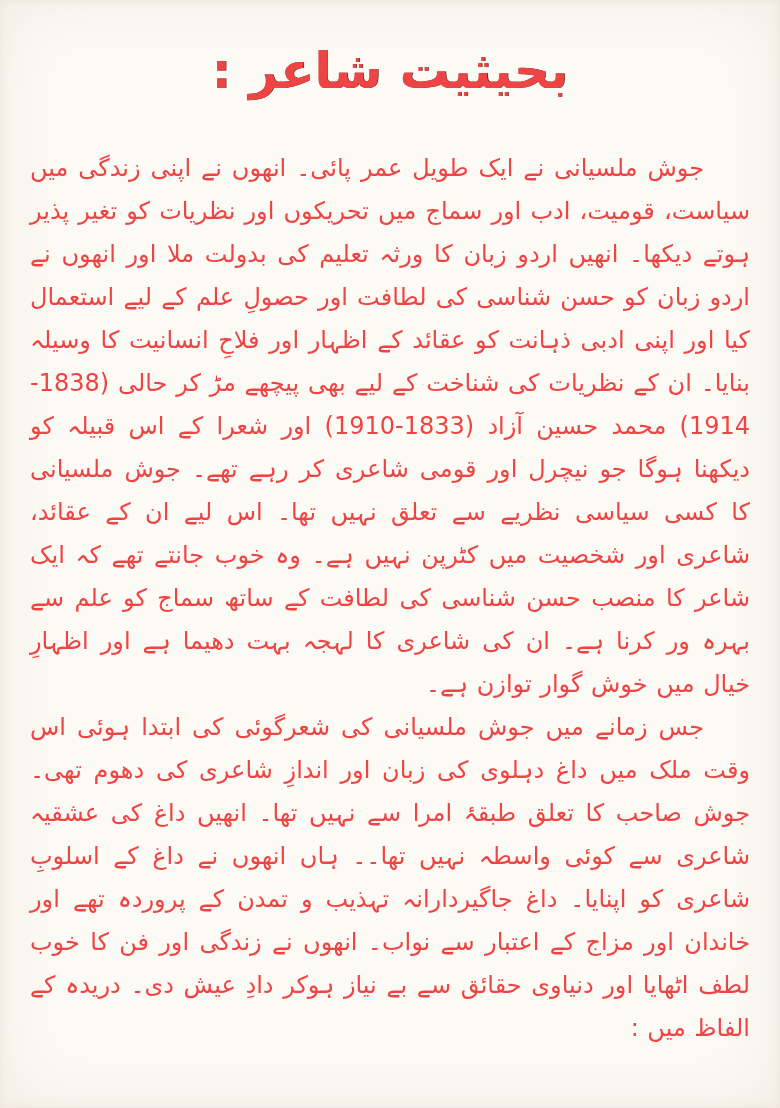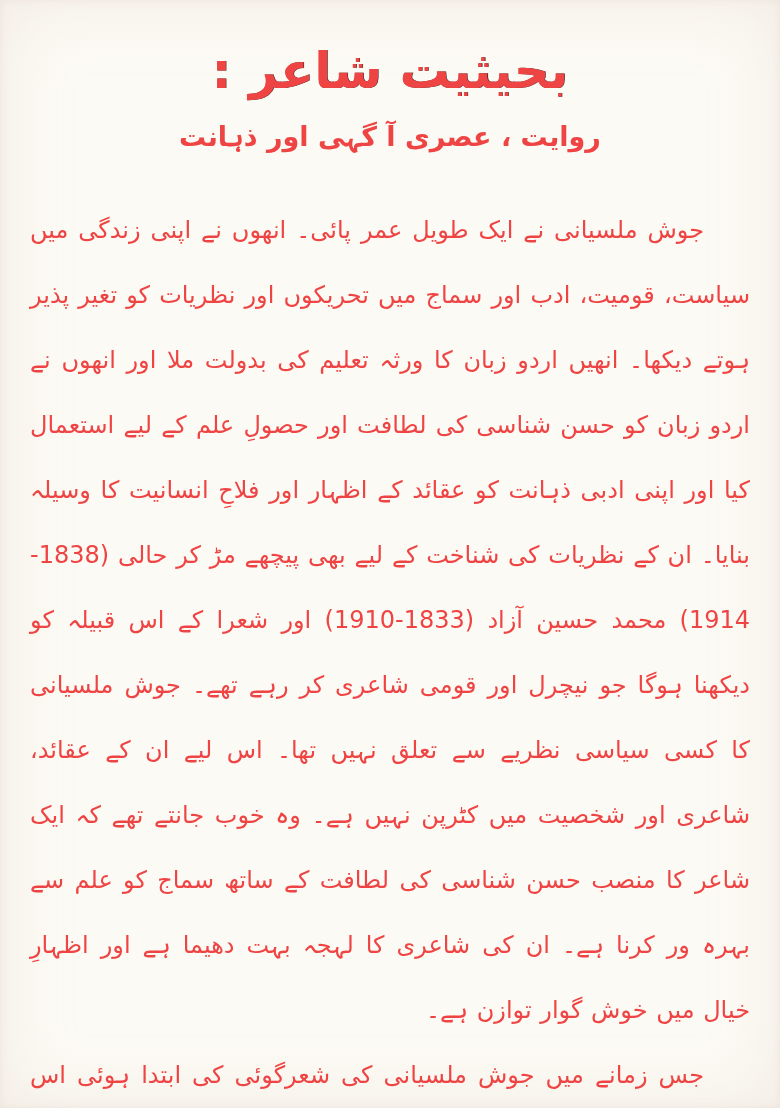--- a/index.html
+++ b/index.html
@@ -43,34 +43,33 @@
   }
   .body-text {
     margin-top: 44px;
   }
   .para {
     direction: rtl;
     unicode-bidi: embed;
     text-align: justify;
     text-align-last: right;
     font-size: 24px;
-    line-height: 65px;
+    line-height: 43px;
     margin: 0;
     text-indent: 46px;
     word-spacing: 1px;
   }
 </style>
 </head>
 <body>
 
 <div class="page">
 
   <h1 class="title">بحیثیت شاعر :</h1>
 
-  <h2 class="subtitle">روایت ، عصری آ گہی اور ذہانت</h2>
 
   <div class="body-text">
     <p class="para">جوش ملسیانی نے ایک طویل عمر پائی۔ انھوں نے اپنی زندگی میں سیاست، قومیت، ادب اور سماج میں تحریکوں اور نظریات کو تغیر پذیر ہوتے دیکھا۔ انھیں اردو زبان کا ورثہ تعلیم کی بدولت ملا اور انھوں نے اردو زبان کو حسن شناسی کی لطافت اور حصولِ علم کے لیے استعمال کیا اور اپنی ادبی ذہانت کو عقائد کے اظہار اور فلاحِ انسانیت کا وسیلہ بنایا۔ ان کے نظریات کی شناخت کے لیے بھی پیچھے مڑ کر حالی (1838-1914) محمد حسین آزاد (1833-1910) اور شعرا کے اس قبیلہ کو دیکھنا ہوگا جو نیچرل اور قومی شاعری کر رہے تھے۔ جوش ملسیانی کا کسی سیاسی نظریے سے تعلق نہیں تھا۔ اس لیے ان کے عقائد، شاعری اور شخصیت میں کٹرپن نہیں ہے۔ وہ خوب جانتے تھے کہ ایک شاعر کا منصب حسن شناسی کی لطافت کے ساتھ سماج کو علم سے بہرہ ور کرنا ہے۔ ان کی شاعری کا لہجہ بہت دھیما ہے اور اظہارِ خیال میں خوش گوار توازن ہے۔</p>
 
     <p class="para">جس زمانے میں جوش ملسیانی کی شعرگوئی کی ابتدا ہوئی اس وقت ملک میں داغ دہلوی کی زبان اور اندازِ شاعری کی دھوم تھی۔ جوش صاحب کا تعلق طبقۂ امرا سے نہیں تھا۔ انھیں داغ کی عشقیہ شاعری سے کوئی واسطہ نہیں تھا۔۔ ہاں انھوں نے داغ کے اسلوبِ شاعری کو اپنایا۔ داغ جاگیردارانہ تہذیب و تمدن کے پروردہ تھے اور خاندان اور مزاج کے اعتبار سے نواب۔ انھوں نے زندگی اور فن کا خوب لطف اٹھایا اور دنیاوی حقائق سے بے نیاز ہوکر دادِ عیش دی۔ دریدہ کے الفاظ میں :</p>
   </div>
 
 </div>
 
 </body></html>

